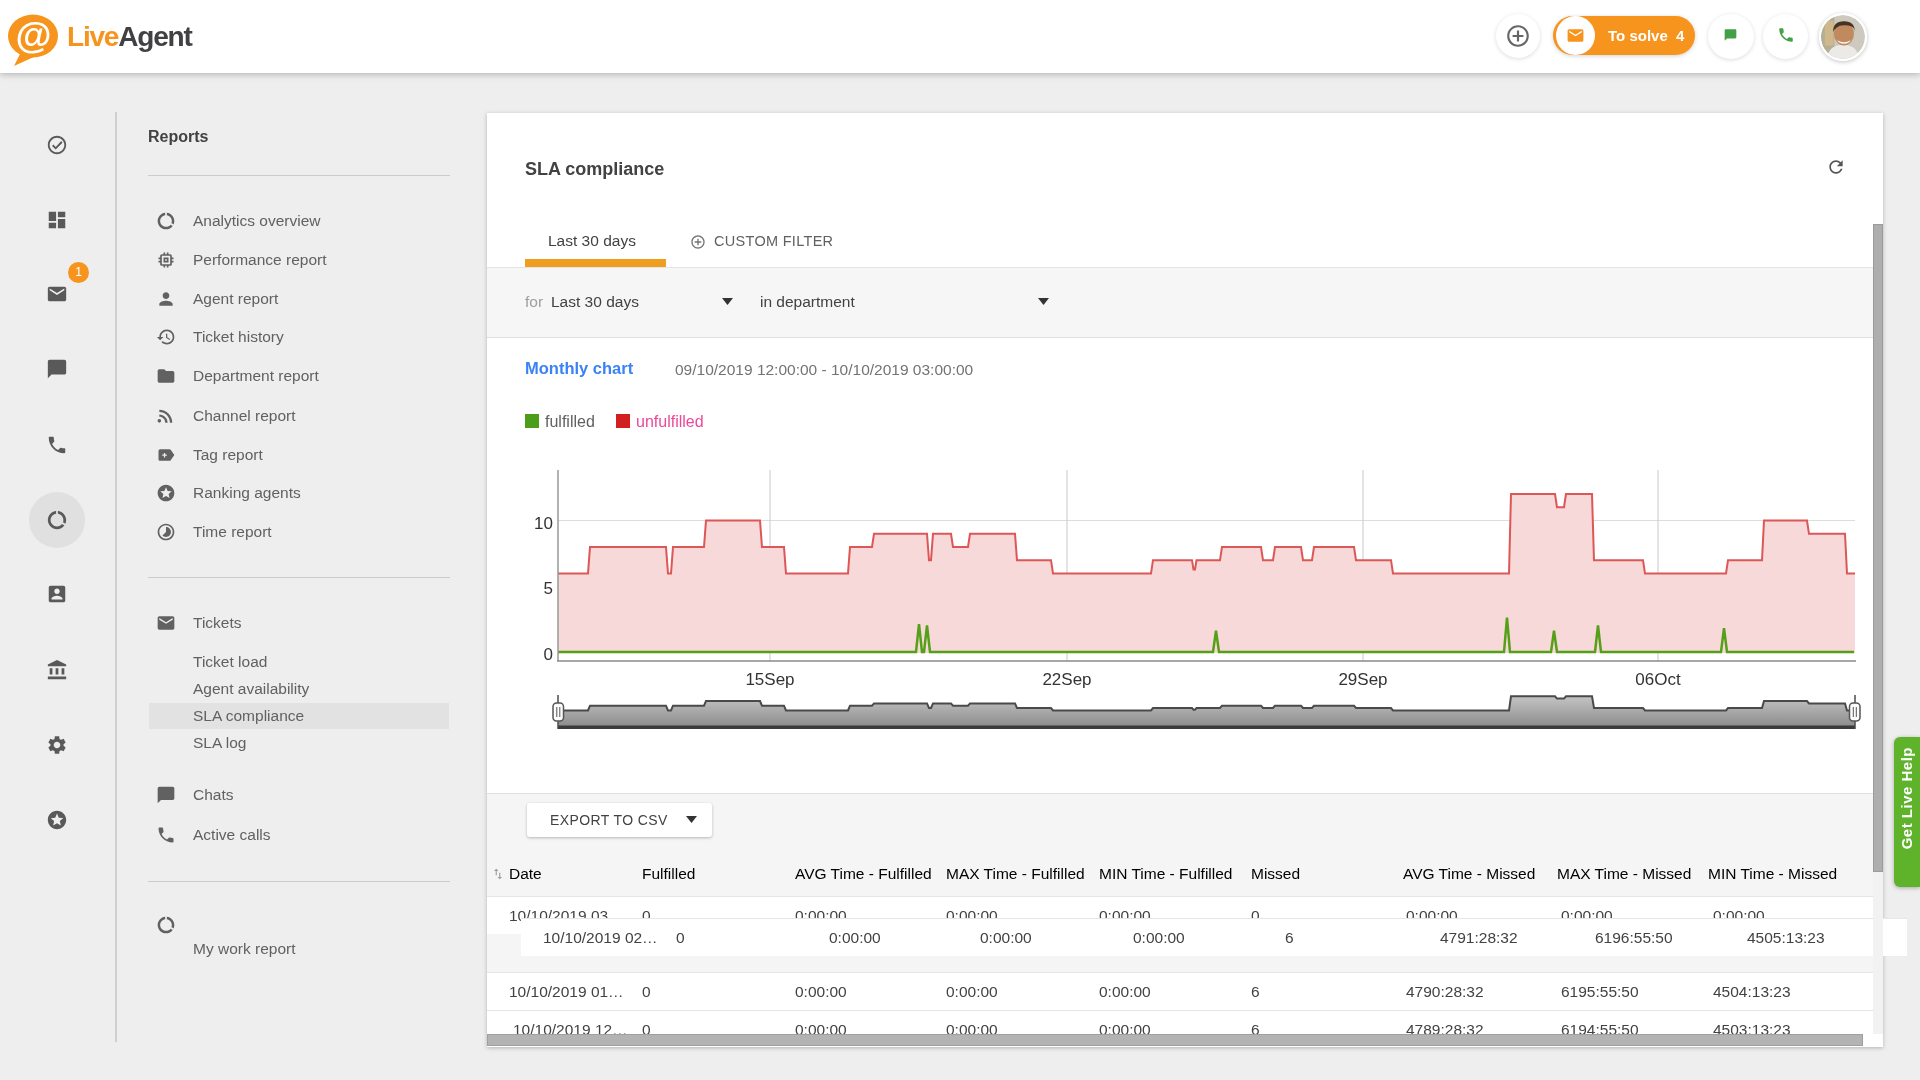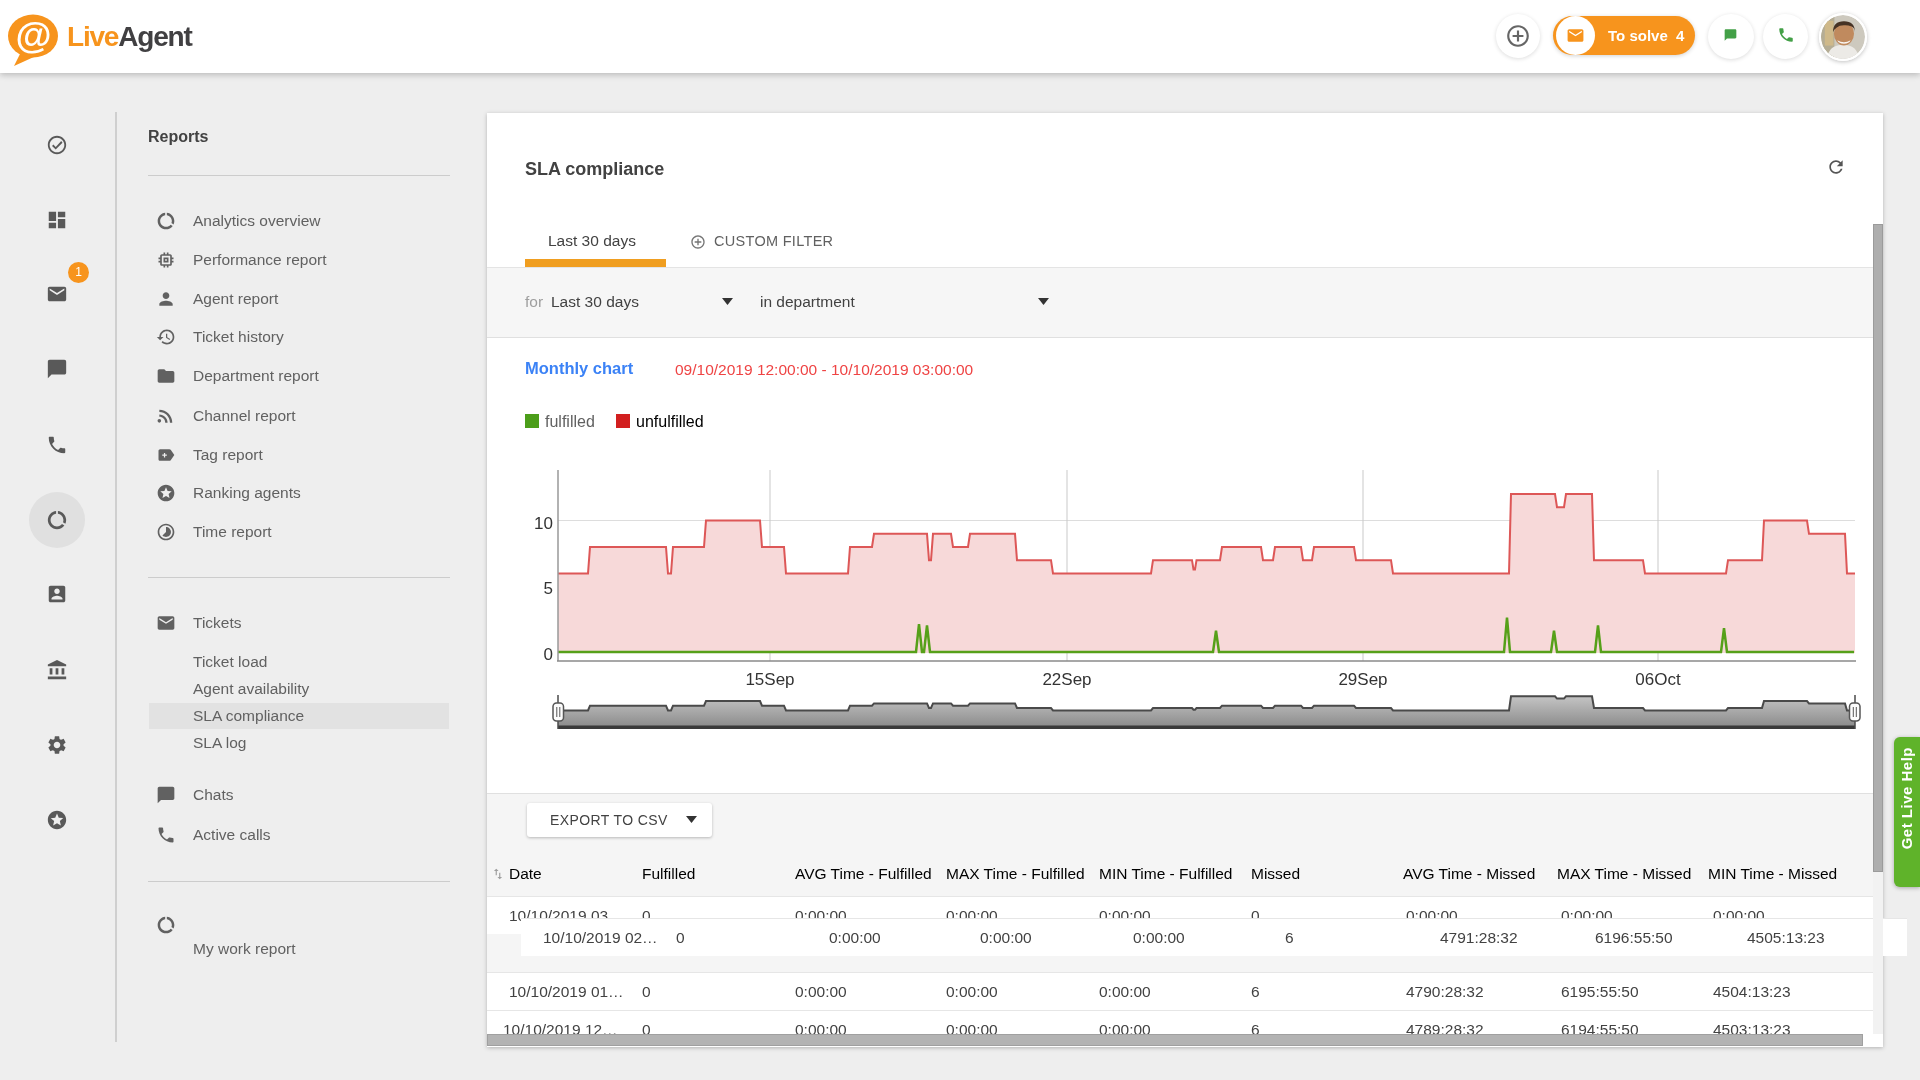--- a/index.html
+++ b/index.html
@@ -259,25 +259,25 @@
   <div class="cardtxt" style="left:64px;top:180px;font-size:15.5px;color:#424242;">Last 30 days</div>
   <svg class="abs" style="left:235px;top:185px;" width="11" height="7" viewBox="0 0 11 7">
       <path d="M0 0 L11 0 L5.5 7 Z" fill="#333"></path>
     </svg>
   <div class="cardtxt" style="left:273px;top:180px;font-size:15.5px;color:#424242;">in department</div>
   <svg class="abs" style="left:551px;top:185px;" width="11" height="7" viewBox="0 0 11 7">
       <path d="M0 0 L11 0 L5.5 7 Z" fill="#333"></path>
     </svg>
 
   <div class="cardtxt" style="left:38px;top:246px;font-size:16.5px;font-weight:bold;color:#3b82f6;">Monthly chart</div>
-  <div class="cardtxt" style="left:188px;top:248px;font-size:15.5px;color:#ef4444;">09/10/2019 12:00:00 - 10/10/2019 03:00:00</div>
+  <div class="cardtxt" style="left:188px;top:248px;font-size:15.5px;color:#737373;">09/10/2019 12:00:00 - 10/10/2019 03:00:00</div>
   <div class="abs" style="left:38px;top:301px;width:14px;height:14px;background:#4c9e1a;"></div>
   <div class="cardtxt" style="left:58px;top:300px;font-size:16px;color:#616161;">fulfilled</div>
   <div class="abs" style="left:129px;top:301px;width:14px;height:14px;background:#d21f1f;"></div>
-  <div class="cardtxt" style="left:149px;top:300px;font-size:16px;color:#000000;">unfulfilled</div>
+  <div class="cardtxt" style="left:149px;top:300px;font-size:16px;color:#ec4899;">unfulfilled</div>
 
   <div id="graysec"></div>
   <div id="exportbtn">EXPORT TO CSV
     <svg style="display:inline-block;vertical-align:middle;margin-left:14px;margin-top:-3px;" width="11" height="7" viewBox="0 0 11 7">
         <path d="M0 0 L11 0 L5.5 7 Z" fill="#333"></path>
       </svg>
   </div>
 
   <svg class="abs" style="left:4px;top:754px;" width="14" height="14" viewBox="0 0 24 24" fill="#9e9e9e">
       <path d="M9 3L5 6.99h3V14h2V6.99h3L9 3zm7 14.01V10h-2v7.01h-3L15 21l4-3.99h-3z"></path>
@@ -319,21 +319,21 @@
       <div class="td" style="left:155px;">0</div>
     <div class="td" style="left:308px;">0:00:00</div>
       <div class="td" style="left:459px;">0:00:00</div>
     <div class="td" style="left:612px;">0:00:00</div>
       <div class="td" style="left:764px;">6</div>
     <div class="td" style="left:919px;">4790:28:32</div>
       <div class="td" style="left:1074px;">6195:55:50</div>
     <div class="td" style="left:1226px;">4504:13:23</div>
   </div>
   <div class="row" style="top:897px;height:24px;overflow:hidden;">
-    <div class="td" style="left:16px;">10/10/2019 12…</div>
+    <div class="td" style="left:26px;">10/10/2019 12…</div>
       <div class="td" style="left:155px;">0</div>
     <div class="td" style="left:308px;">0:00:00</div>
       <div class="td" style="left:459px;">0:00:00</div>
     <div class="td" style="left:612px;">0:00:00</div>
       <div class="td" style="left:764px;">6</div>
     <div class="td" style="left:919px;">4789:28:32</div>
       <div class="td" style="left:1074px;">6194:55:50</div>
     <div class="td" style="left:1226px;">4503:13:23</div>
   </div>
 

